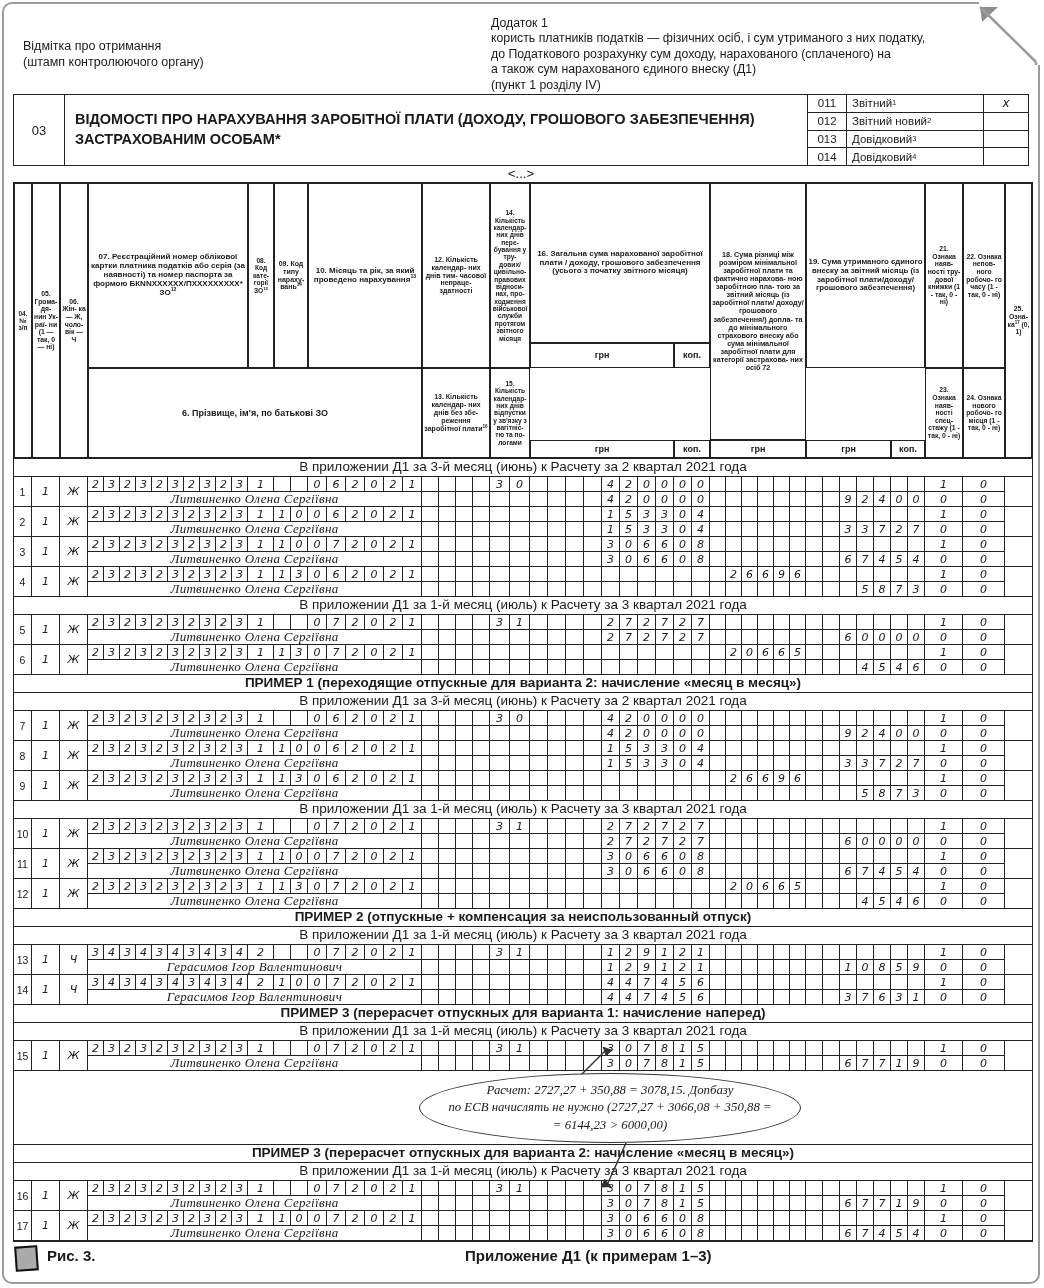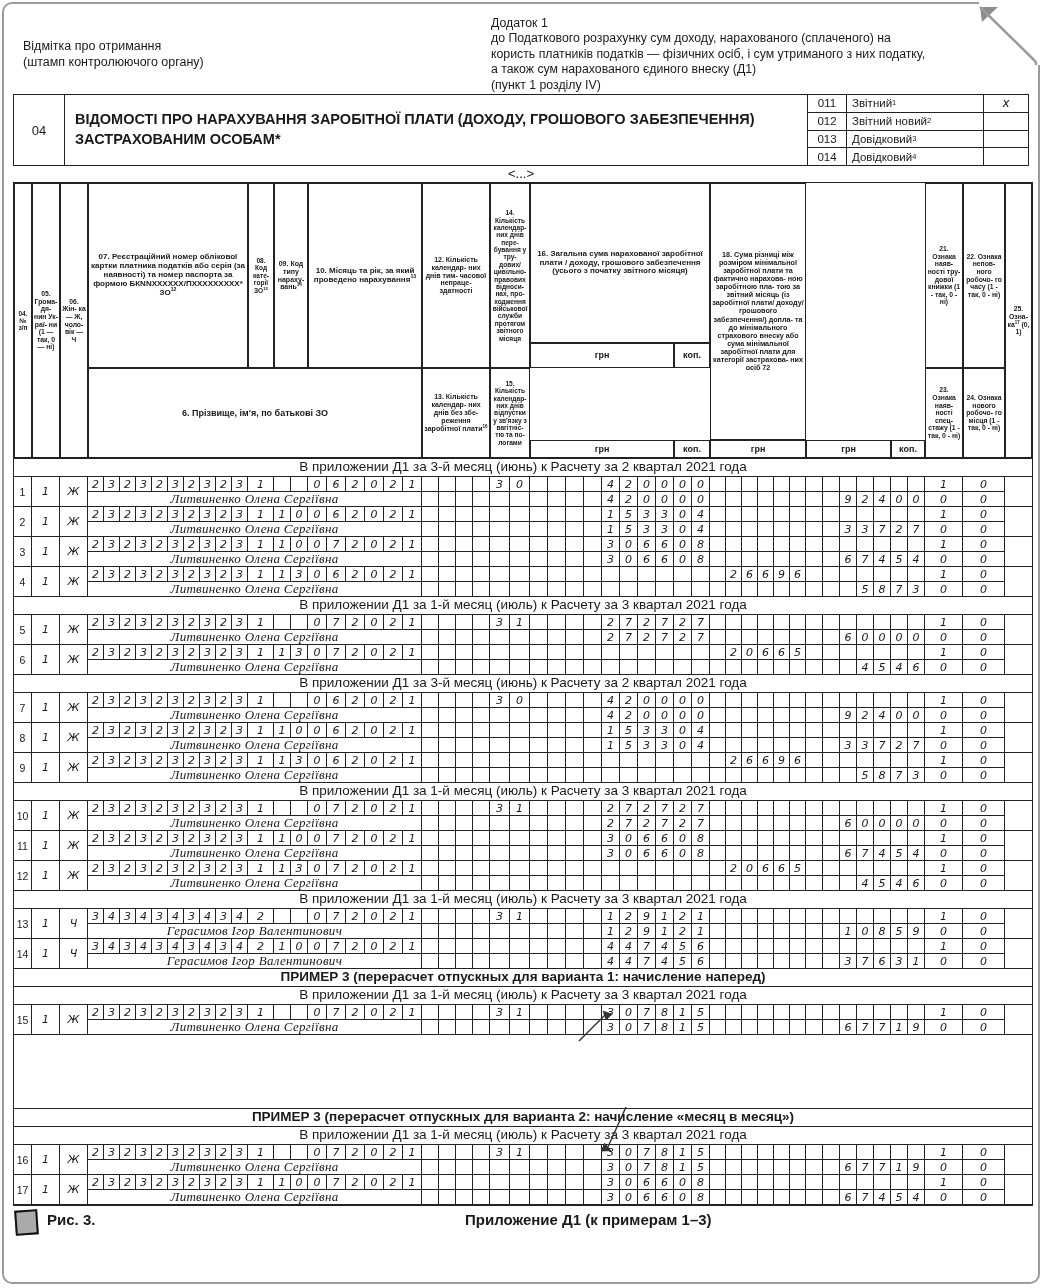--- a/index.html
+++ b/index.html
@@ -62,29 +62,29 @@
   </svg>
 
   <div class="content">
     <div class="toprow">
       <div class="stamp">
         <div>Відмітка про отримання</div>
         <div>(штамп контролюючого органу)</div>
       </div>
       <div class="appendix">
         <div>Додаток 1</div>
+        <div>користь платників податків — фізичних осіб, і сум утриманого з них податку,</div>
         <div>до Податкового розрахунку сум доходу, нарахованого (сплаченого) на</div>
-        <div>користь платників податків — фізичних осіб, і сум утриманого з них податку,</div>
         <div>а також сум нарахованого єдиного внеску (Д1)</div>
         <div>(пункт 1 розділу IV)</div>
       </div>
     </div>
 
     <div class="titleblock">
-      <div class="tb-num">04</div>
+      <div class="tb-num">03</div>
       <div class="tb-title">ВІДОМОСТІ ПРО НАРАХУВАННЯ ЗАРОБІТНОЇ ПЛАТИ (ДОХОДУ, ГРОШОВОГО ЗАБЕЗПЕЧЕННЯ) ЗАСТРАХОВАНИМ ОСОБАМ*</div>
       <div class="tb-codes">
         <div class="code-row">
           <div class="code-num">011</div>
           <div class="code-label">
               <span>Звітний</span>
               <sup>1</sup>
             </div>
           <div class="code-mark">х</div>
         </div>
@@ -151,20 +151,23 @@
           </div>
           <div class="hb" style="left: 516px; top: 160px; width: 144px; height: 25px; font-size: 9px;">
             <span><span>грн</span></span>
           </div>
           <div class="hb" style="left: 660px; top: 160px; width: 36px; height: 25px; font-size: 9px;">
             <span><span>коп.</span></span>
           </div>
           <div class="hb" style="left: 696px; top: 0px; width: 96px; height: 257px; font-size: 7.2px;">
             <span><span>18. Сума різниці між розміром мінімальної заробітної плати та фактично нарахова- ною заробітною пла- тою за звітний місяць (із заробітної плати/ доходу/ грошового забезпечення/) допла- та до мінімального страхового внеску або сума мінімальної заробітної плати для категорії застрахова- них осіб 72</span></span>
           </div>
+          <div class="hb" style="left: 792px; top: 0px; width: 119px; height: 185px; font-size: 7.8px;">
+            <span><span>19. Сума утриманого єдиного внеску за звітний місяць (із заробітної плати/доходу/ грошового забезпечення)</span></span>
+          </div>
           <div class="hb" style="left: 911px; top: 0px; width: 38px; height: 185px; font-size: 6.8px;">
             <span><span>21. Ознака наяв- ності тру- дової книжки (1 - так, 0 - ні)</span></span>
           </div>
           <div class="hb" style="left: 949px; top: 0px; width: 42px; height: 185px; font-size: 6.8px;">
             <span><span>22. Ознака непов- ного робочо- го часу (1 - так, 0 - ні)</span></span>
           </div>
           <div class="hb" style="left: 991px; top: 0px; width: 27px; height: 275px; font-size: 6.8px;">
             <span><span>25. Озна- ка</span><sup>17</sup><span> (0, 1)</span></span>
           </div>
           <div class="hb" style="left: 74px; top: 185px; width: 334px; height: 90px; font-size: 9px;">
@@ -758,20 +761,21 @@
                 <div class="dcell hand" style="width: 17px;">4</div>
                 <div class="dcell hand" style="width: 17px;">5</div>
                 <div class="dcell hand" style="width: 17px;">4</div>
                 <div class="dcell hand" style="width: 17px;">6</div>
                 <div class="dcell hand" style="width: 38px;">0</div>
                 <div class="dcell hand" style="width: 42px;">0</div>
               </div>
             </div>
             <div class="sidec nobr" style="width: 27px;"></div>
           </div>
+          <div class="secrow example">ПРИМЕР 1 (переходящие отпускные для варианта 2: начисление «месяц в месяц»)</div>
           <div class="secrow period">В приложении Д1 за 3-й месяц (июнь) к Расчету за 2 квартал 2021 года</div>
           <div class="drow">
             <div class="sidec numtxt" style="width: 18px;">7</div>
             <div class="sidec hand" style="width: 28px;">1</div>
             <div class="sidec hand" style="width: 28px;">Ж</div>
             <div class="mid">
               <div class="dline">
                 <div class="dcell hand" style="width: 16px;">2</div>
                 <div class="dcell hand" style="width: 16px;">3</div>
                 <div class="dcell hand" style="width: 16px;">2</div>
@@ -1324,20 +1328,21 @@
                 <div class="dcell hand" style="width: 17px;">4</div>
                 <div class="dcell hand" style="width: 17px;">5</div>
                 <div class="dcell hand" style="width: 17px;">4</div>
                 <div class="dcell hand" style="width: 17px;">6</div>
                 <div class="dcell hand" style="width: 38px;">0</div>
                 <div class="dcell hand" style="width: 42px;">0</div>
               </div>
             </div>
             <div class="sidec nobr" style="width: 27px;"></div>
           </div>
+          <div class="secrow example">ПРИМЕР 2 (отпускные + компенсация за неиспользованный отпуск)</div>
           <div class="secrow period">В приложении Д1 за 1-й месяц (июль) к Расчету за 3 квартал 2021 года</div>
           <div class="drow">
             <div class="sidec numtxt" style="width: 18px;">13</div>
             <div class="sidec hand" style="width: 28px;">1</div>
             <div class="sidec hand" style="width: 28px;">Ч</div>
             <div class="mid">
               <div class="dline">
                 <div class="dcell hand" style="width: 16px;">3</div>
                 <div class="dcell hand" style="width: 16px;">4</div>
                 <div class="dcell hand" style="width: 16px;">3</div>
@@ -1619,20 +1624,25 @@
           <div class="gaprow">
             <svg class="arrowsvg">
               <defs>
                 <marker id="ah" markerWidth="7" markerHeight="7" refX="3.5" refY="3.5" orient="auto">
                   <polygon points="0,7 3.5,0 7,7" fill="#333"></polygon>
                 </marker>
               </defs>
               <line x1="565" y1="40" x2="592" y2="13" stroke="#333" stroke-width="1.4" marker-end="url(#ah)"></line>
               <line x1="612" y1="106" x2="593" y2="148" stroke="#333" stroke-width="1.4" marker-end="url(#ah)"></line>
             </svg>
+            <div class="bubble">
+              <div class="bline">Расчет: 2727,27 + 350,88 = 3078,15. Допбазу</div>
+              <div class="bline">по ЕСВ начислять не нужно (2727,27 + 3066,08 + 350,88 =</div>
+              <div class="bline">= 6144,23 &gt; 6000,00)</div>
+            </div>
           </div>
           <div class="secrow example">ПРИМЕР 3 (перерасчет отпускных для варианта 2: начисление «месяц в месяц»)</div>
           <div class="secrow period">В приложении Д1 за 1-й месяц (июль) к Расчету за 3 квартал 2021 года</div>
           <div class="drow">
             <div class="sidec numtxt" style="width: 18px;">16</div>
             <div class="sidec hand" style="width: 28px;">1</div>
             <div class="sidec hand" style="width: 28px;">Ж</div>
             <div class="mid">
               <div class="dline">
                 <div class="dcell hand" style="width: 16px;">2</div>

